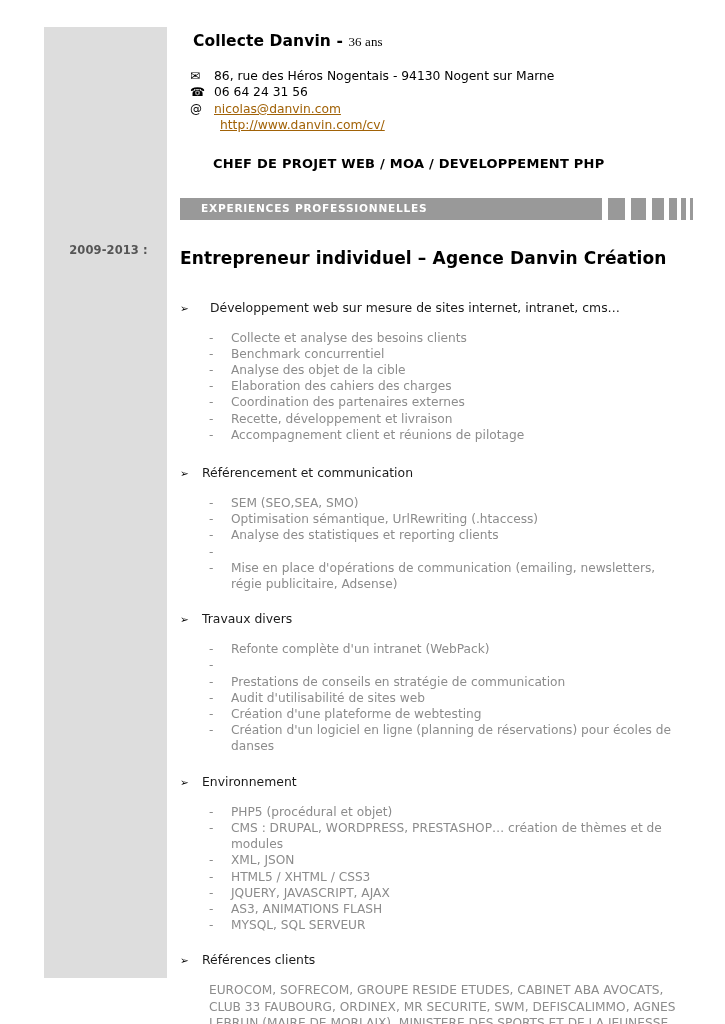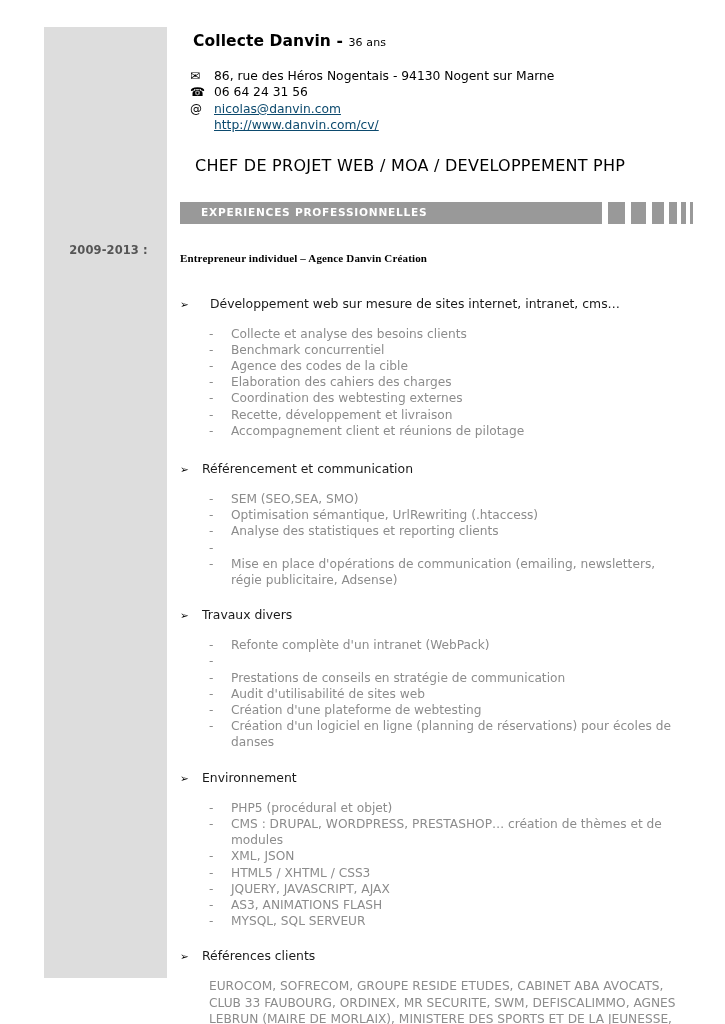--- a/index.html
+++ b/index.html
@@ -54,22 +54,23 @@
   }
 
   .name-line {
     font-size: 15.5px;
     font-weight: bold;
     color: #000000;
     margin: 5px 0 0 13px;
     letter-spacing: 0.1px;
   }
   .name-line .age {
-    font-size: 11px;
+    font-size: 13px;
     font-weight: normal;
+    font-family: Liberation Serif, serif;
   }
 
   
   .contact {
     margin: 18px 0 0 10px;
     font-size: 12.3px;
     line-height: 16.4px;
     color: #000000;
   }
   .contact-row {
@@ -81,32 +82,32 @@
     flex: 0 0 24px;
     font-size: 12px;
     line-height: 16.4px;
     color: #000000;
   }
   .contact-text {
     flex: 1 1 auto;
   }
   .contact a,
   .link {
-    color: #0c4a6e;
+    color: #a16207;
     text-decoration: underline;
   }
   .url-row {
-    margin-left: 24px;
+    margin-left: 30px;
   }
 
   
   .job-title {
-    margin: 22px 0 0 15px;
-    font-size: 16px;
-    font-weight: normal;
+    margin: 22px 0 0 33px;
+    font-size: 13px;
+    font-weight: bold;
     letter-spacing: 0.25px;
   }
 
   
   .section-bar {
     position: relative;
     margin: 27px 0 0 0;
     height: 22px;
   }
   .bar-main {
@@ -135,24 +136,23 @@
   .seg2 { left: 428px; width: 17px; }
   .seg3 { left: 451px; width: 15px; }
   .seg4 { left: 472px; width: 12px; }
   .seg5 { left: 489px; width: 8px; }
   .seg6 { left: 501px; width: 5px; }
   .seg7 { left: 510px; width: 3px; }
 
   
   .exp-heading {
     margin: 28px 0 0 0;
-    font-size: 11px;
+    font-size: 17px;
     font-weight: bold;
     letter-spacing: 0.15px;
-    font-family: Liberation Serif, serif;
   }
 
   
   .group {
     margin-top: 21px;
   }
   .group.tight {
     margin-top: 18px;
   }
   .arrow-item {
@@ -274,29 +274,29 @@
         <div class="sub-item">
           <span class="sub-mark">-</span>
           <span class="sub-text">Collecte et analyse des besoins clients</span>
         </div>
         <div class="sub-item">
           <span class="sub-mark">-</span>
           <span class="sub-text">Benchmark concurrentiel</span>
         </div>
         <div class="sub-item">
           <span class="sub-mark">-</span>
-          <span class="sub-text">Agence des codes de la cible</span>
+          <span class="sub-text">Analyse des objet de la cible</span>
         </div>
         <div class="sub-item">
           <span class="sub-mark">-</span>
           <span class="sub-text">Elaboration des cahiers des charges</span>
         </div>
         <div class="sub-item">
           <span class="sub-mark">-</span>
-          <span class="sub-text">Coordination des webtesting externes</span>
+          <span class="sub-text">Coordination des partenaires externes</span>
         </div>
         <div class="sub-item">
           <span class="sub-mark">-</span>
           <span class="sub-text">Recette, développement et livraison</span>
         </div>
         <div class="sub-item">
           <span class="sub-mark">-</span>
           <span class="sub-text">Accompagnement client et réunions de pilotage</span>
         </div>
       </div>

